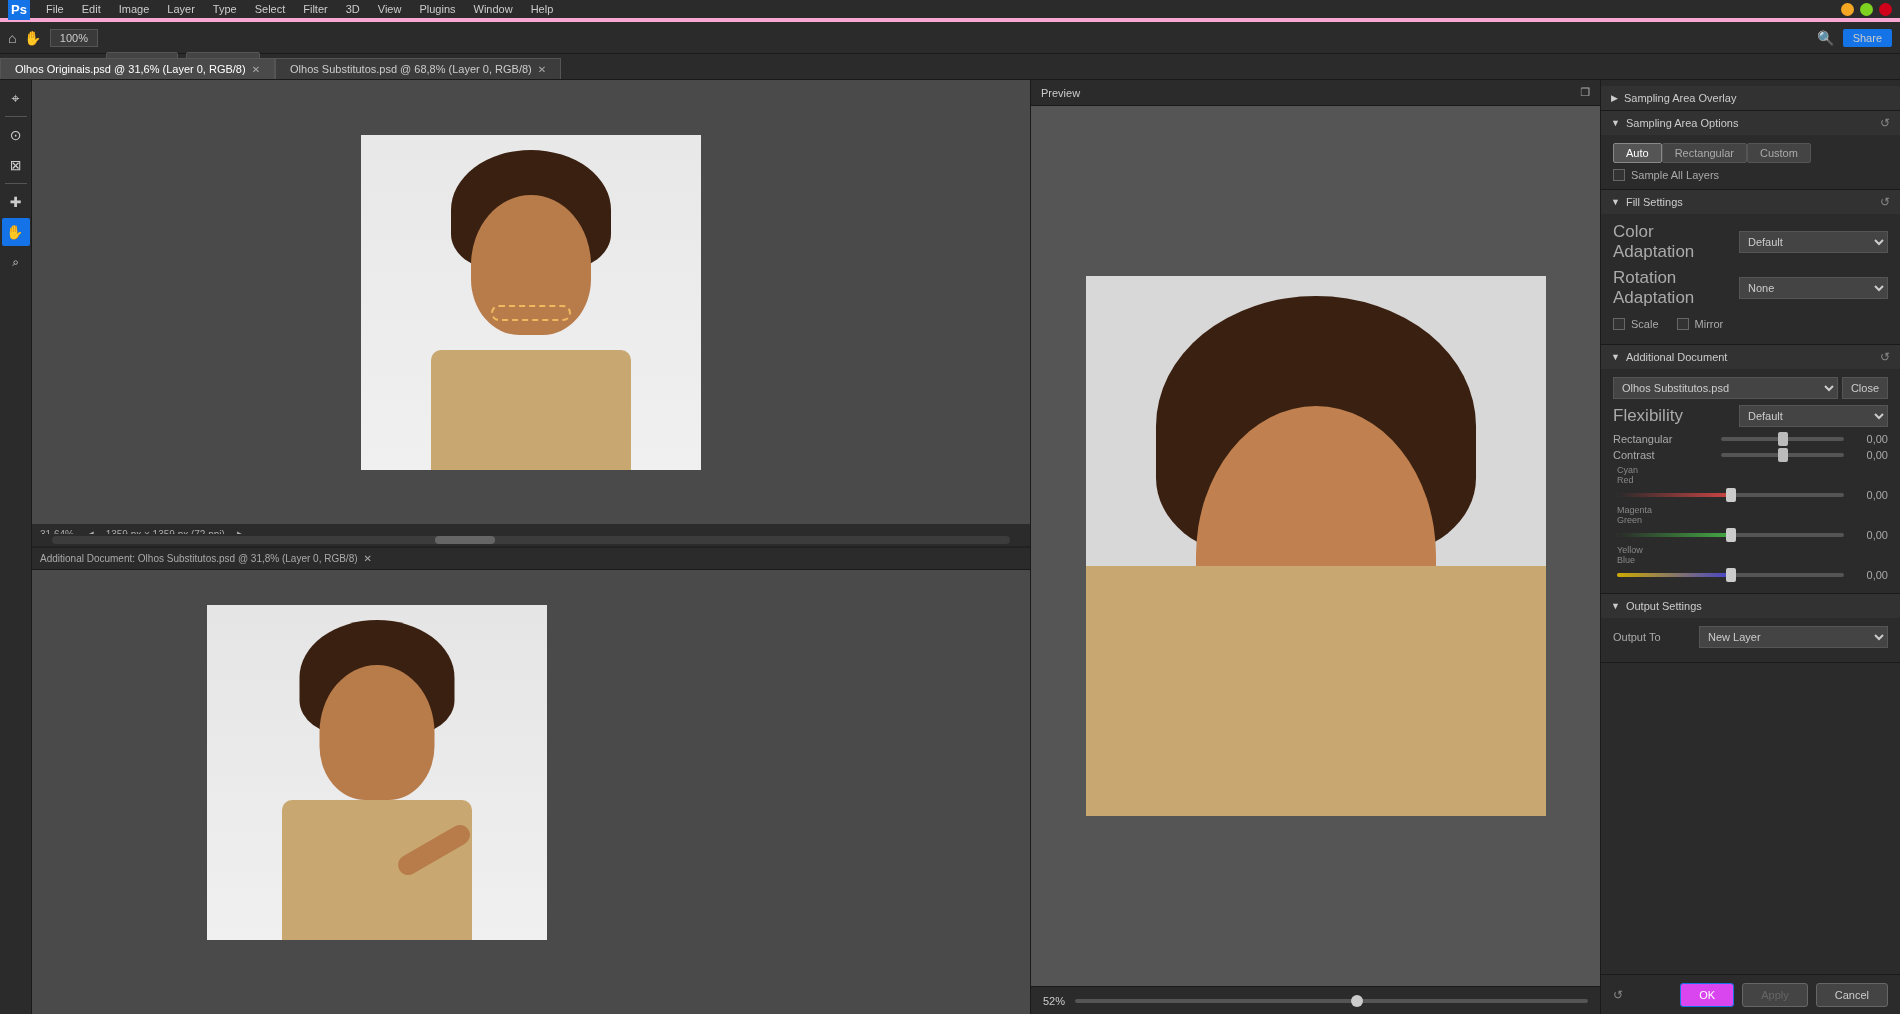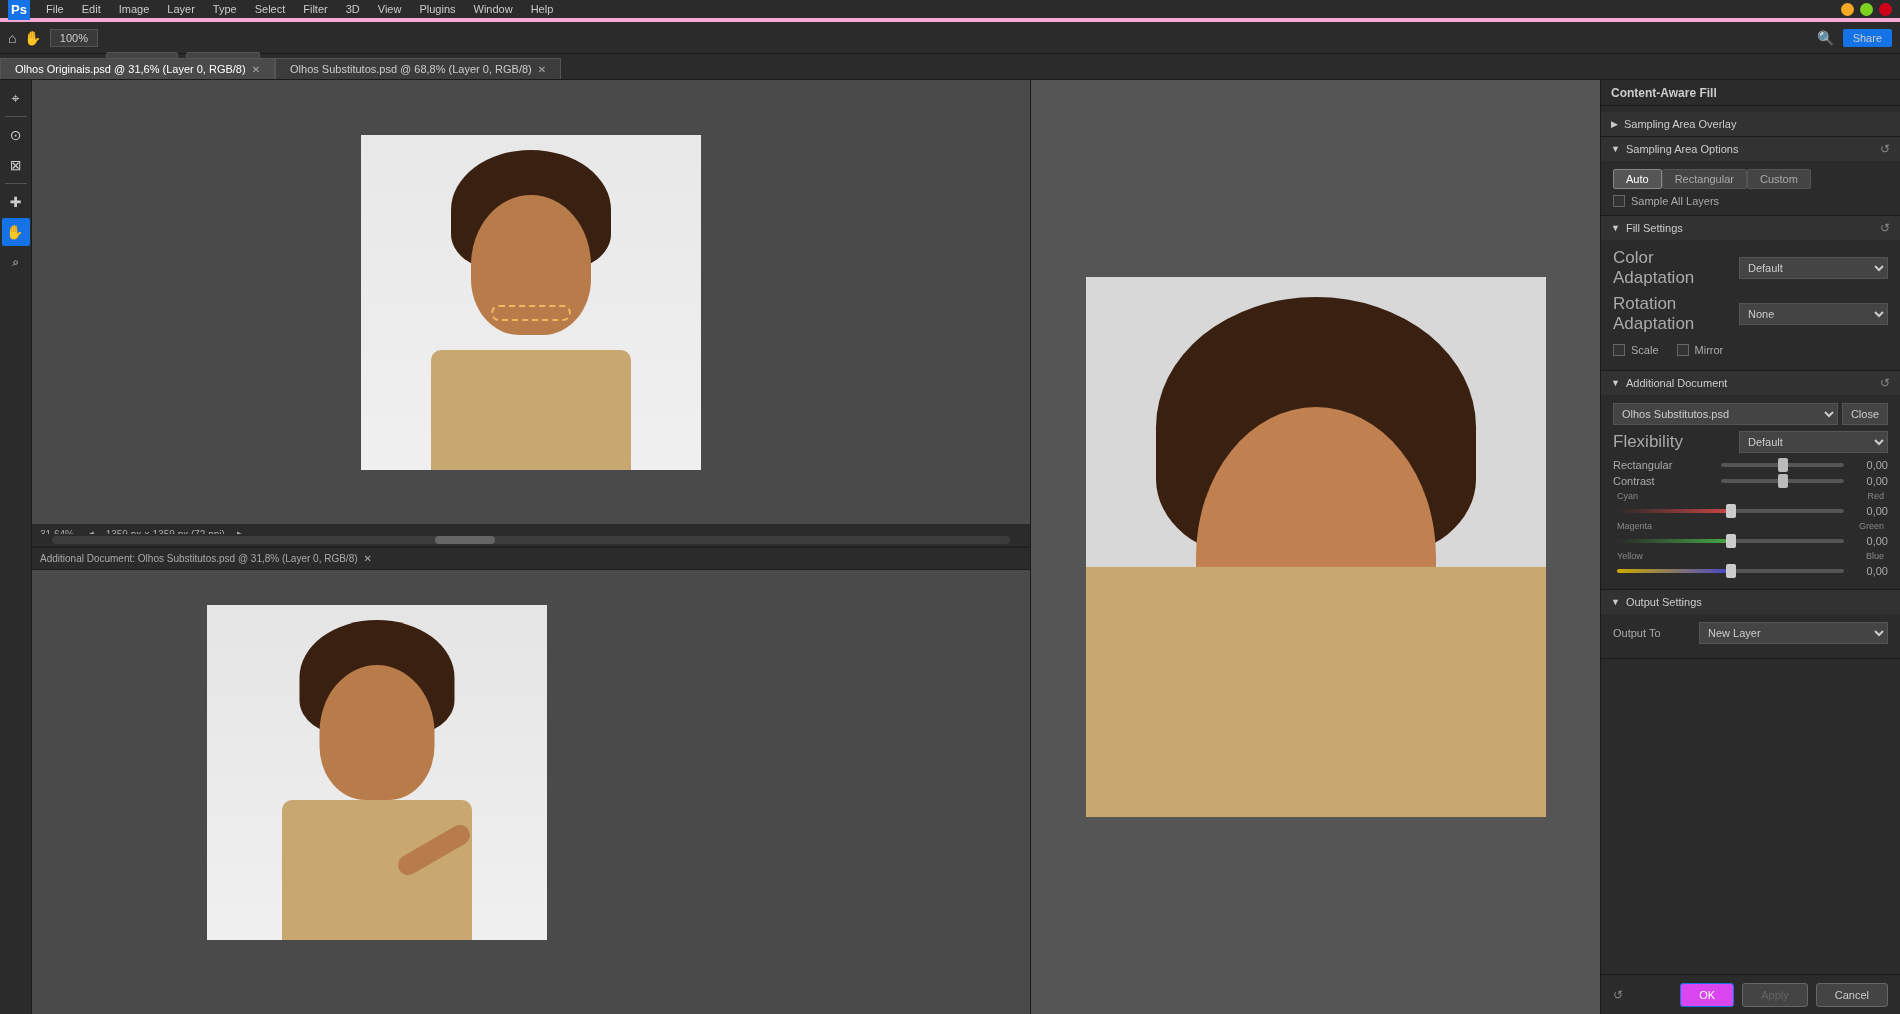--- a/index.html
+++ b/index.html
@@ -443,20 +443,21 @@
       color: #aaa;
       font-size: 11px;
     }
     .slider-labels {
       display: flex;
       justify-content: space-between;
       font-size: 9px;
       color: #888;
       margin-bottom: 4px;
       padding: 0 4px;
+      flex-direction: column;
     }
 
     
     .doc-select-row {
       display: flex;
       gap: 4px;
       margin-bottom: 6px;
     }
     .doc-select {
       flex: 1;
@@ -749,36 +750,45 @@
             <div style="width:80px;height:20px;background:#b87b4a;position:absolute;bottom:80px;left:55%;transform:rotate(-30deg);border-radius:10px;"></div>
           </div>
         </div>
       </div>
 
     </div>
 
   </div>
 
   <div class="preview-panel">
+    <div class="preview-header">
+      <span>Preview</span>
+      <span class="preview-header-collapse">❐</span>
+    </div>
     <div class="preview-image-area">
 
       <div class="preview-person">
         <div class="prev-hair"></div>
         <div class="prev-face">
           <div class="prev-eye-left"></div>
           <div class="prev-eye-right"></div>
           <div class="prev-mouth"></div>
         </div>
         <div class="prev-body"></div>
       </div>
     </div>
+    <div class="preview-zoom-bar">
+      <span>52%</span>
+      <div class="zoom-slider">
+        <div class="zoom-thumb"></div>
+      </div>
+    </div>
   </div>
 
   <div class="right-panel">
-    <div class="panel-title">Content-Aware Fill</div>
     <div class="panel-body">
 
       <div class="panel-section">
         <div class="section-header">
           <span class="section-arrow">▶</span>
           <span>Sampling Area Overlay</span>
         </div>
       </div>
 
       <div class="panel-section">

